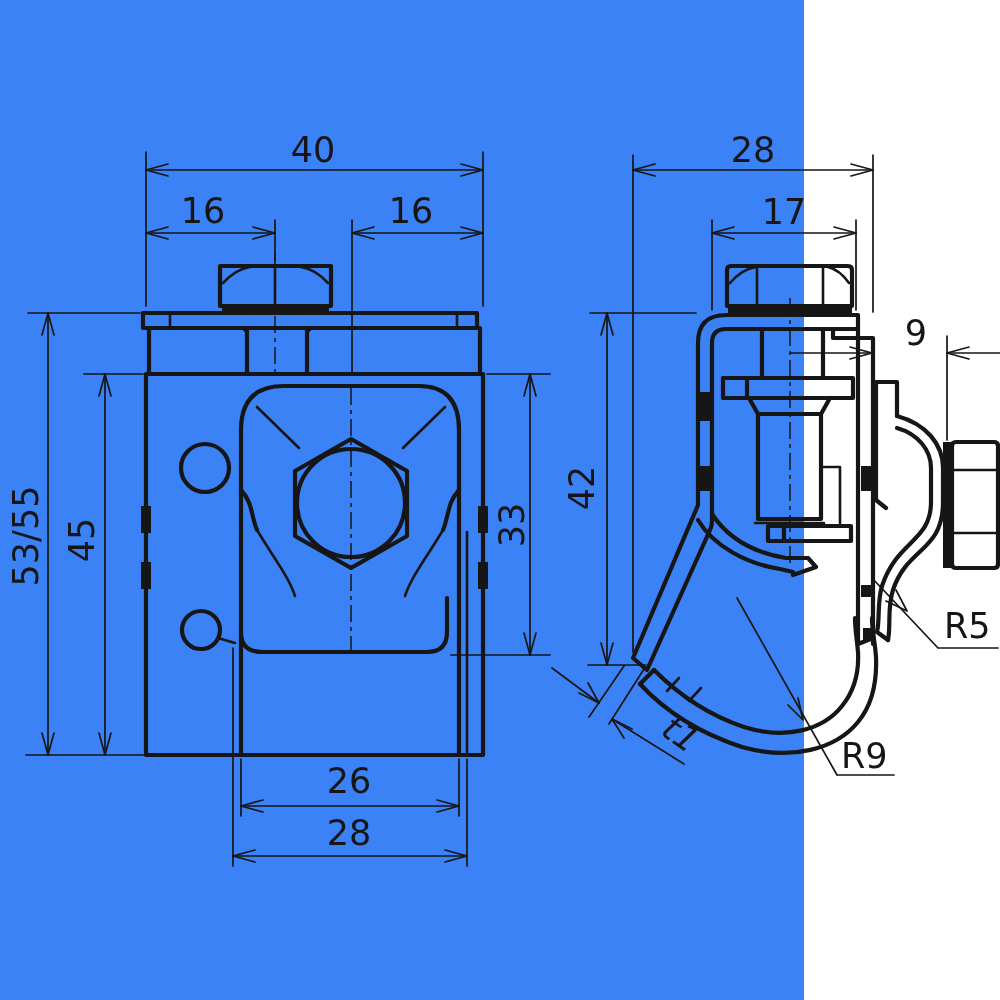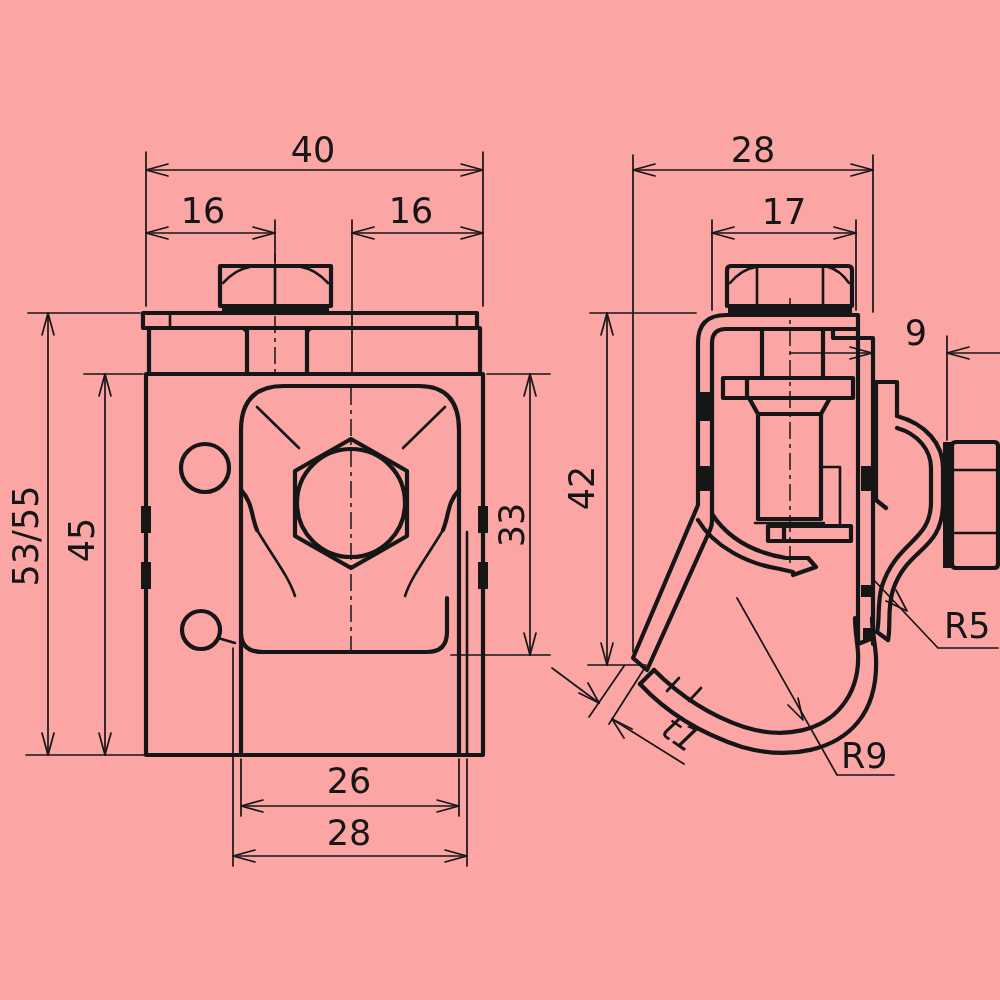--- a/index.html
+++ b/index.html
@@ -1,17 +1,17 @@
 <!DOCTYPE html>
 <html><head>
 <meta charset="utf-8">
 <style>
   html,body{margin:0;padding:0;background:#ffffff;}
   .canvas{
-    width:1000px;height:1000px;position:relative;background:#fca5a5;
+    width:804px;height:1000px;position:relative;background:#3b82f6;
     font-family:"DejaVu Sans","Liberation Sans",sans-serif;
   }
   svg{display:block;}
   
   .ol{fill:none;stroke:#161616;stroke-width:4.2;stroke-linecap:round;stroke-linejoin:round;}
   .md{fill:none;stroke:#161616;stroke-width:2.6;stroke-linecap:round;stroke-linejoin:round;}
   .th{fill:none;stroke:#161616;stroke-width:1.7;stroke-linecap:round;}
   .cl{fill:none;stroke:#161616;stroke-width:1.5;stroke-dasharray:17 5 4 5;}
   .mk{fill:none;stroke:#161616;stroke-width:10;stroke-linecap:butt;}
   .blk{fill:#161616;stroke:none;}

